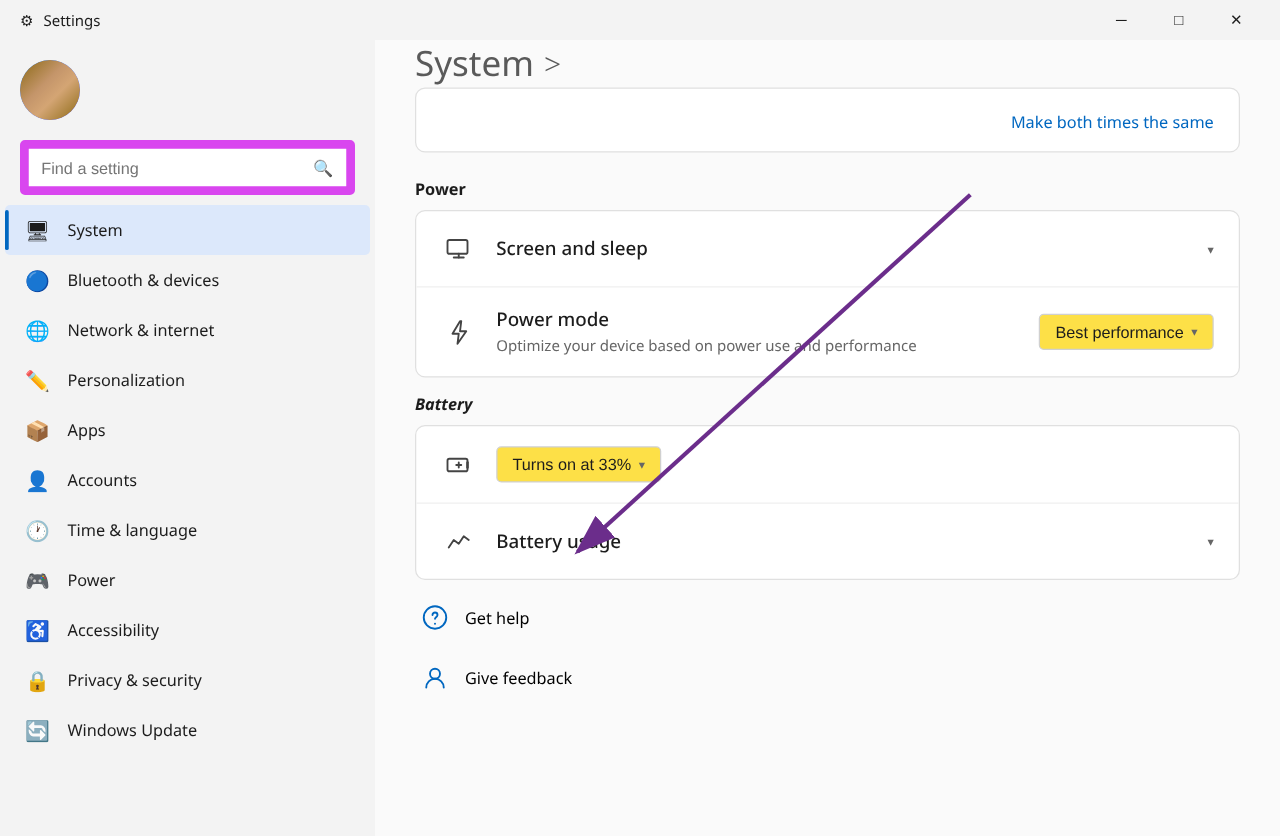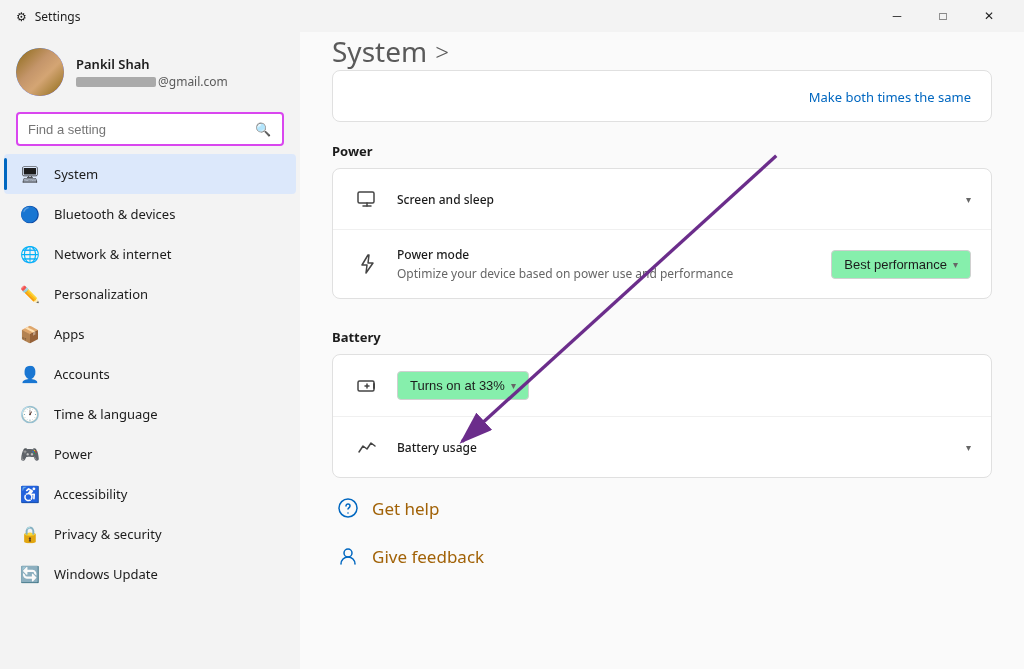--- a/index.html
+++ b/index.html
@@ -109,21 +109,21 @@
       height: 10px;
       vertical-align: middle;
       margin-right: 2px;
     }
 
     .search-box {
       margin: 4px 16px 8px 16px;
       display: flex;
       align-items: center;
       background: white;
-      border: 2px solid #d946ef;
+      border: 7px solid #d946ef;
       border-radius: 4px;
       padding: 6px 10px;
       gap: 8px;
     }
     .search-box input {
       border: none;
       outline: none;
       font-size: 13px;
       color: #5a5a5a;
       background: transparent;
@@ -245,54 +245,54 @@
       align-items: center;
       justify-content: center;
       flex-shrink: 0;
       font-size: 18px;
       color: #444;
     }
     .row-content {
       flex: 1;
     }
     .row-title {
-      font-size: 12px;
+      font-size: 15px;
       font-weight: 500;
       color: #1c1c1c;
     }
     .row-subtitle {
       font-size: 12px;
       color: #666;
       margin-top: 2px;
     }
     .row-action {
       display: flex;
       align-items: center;
       gap: 6px;
       font-size: 13px;
       color: #1c1c1c;
     }
     .dropdown-btn {
       display: flex;
       align-items: center;
       gap: 6px;
-      background: #86efac;
+      background: #fde047;
       border: 1px solid #d0d0d0;
       border-radius: 4px;
       padding: 6px 12px;
       font-size: 13px;
       cursor: pointer;
       color: #1c1c1c;
     }
     .chevron {
       font-size: 10px;
       color: #666;
     }
 
-    .section-gap { margin-top: 29px; }
+    .section-gap { margin-top: 12px; font-style: italic; }
 
     .bottom-links {
       margin-top: 8px;
       display: flex;
       flex-direction: column;
       gap: 4px;
     }
     .bottom-link-row {
       display: flex;
       align-items: center;
@@ -303,22 +303,22 @@
     .bottom-link-icon {
       width: 24px;
       height: 24px;
       display: flex;
       align-items: center;
       justify-content: center;
       color: #0067c0;
       font-size: 18px;
     }
     .bottom-link-text {
-      font-size: 17px;
-      color: #a16207;
+      font-size: 13px;
+      color: #000000;
     }
 
     
     .arrow-overlay {
       position: absolute;
       top: 0;
       left: 0;
       width: 100%;
       height: 100%;
       pointer-events: none;
@@ -347,26 +347,20 @@
 </div>
 
 <div class="app-container">
 
   <div class="sidebar">
 
     <div class="user-profile">
       <div class="avatar">
         <div class="avatar-img"></div>
       </div>
-      <div class="user-info">
-        <span class="user-name">Pankil Shah</span>
-        <span class="user-email">
-          <span class="email-blur"></span><span>@gmail.com</span>
-        </span>
-      </div>
     </div>
 
     <div class="search-box">
       <input type="text" placeholder="Find a setting" style="">
       <span class="search-icon-svg">🔍</span>
     </div>
 
     <div class="nav-item active">
       <span class="nav-icon">🖥</span>
       <span>System</span>

